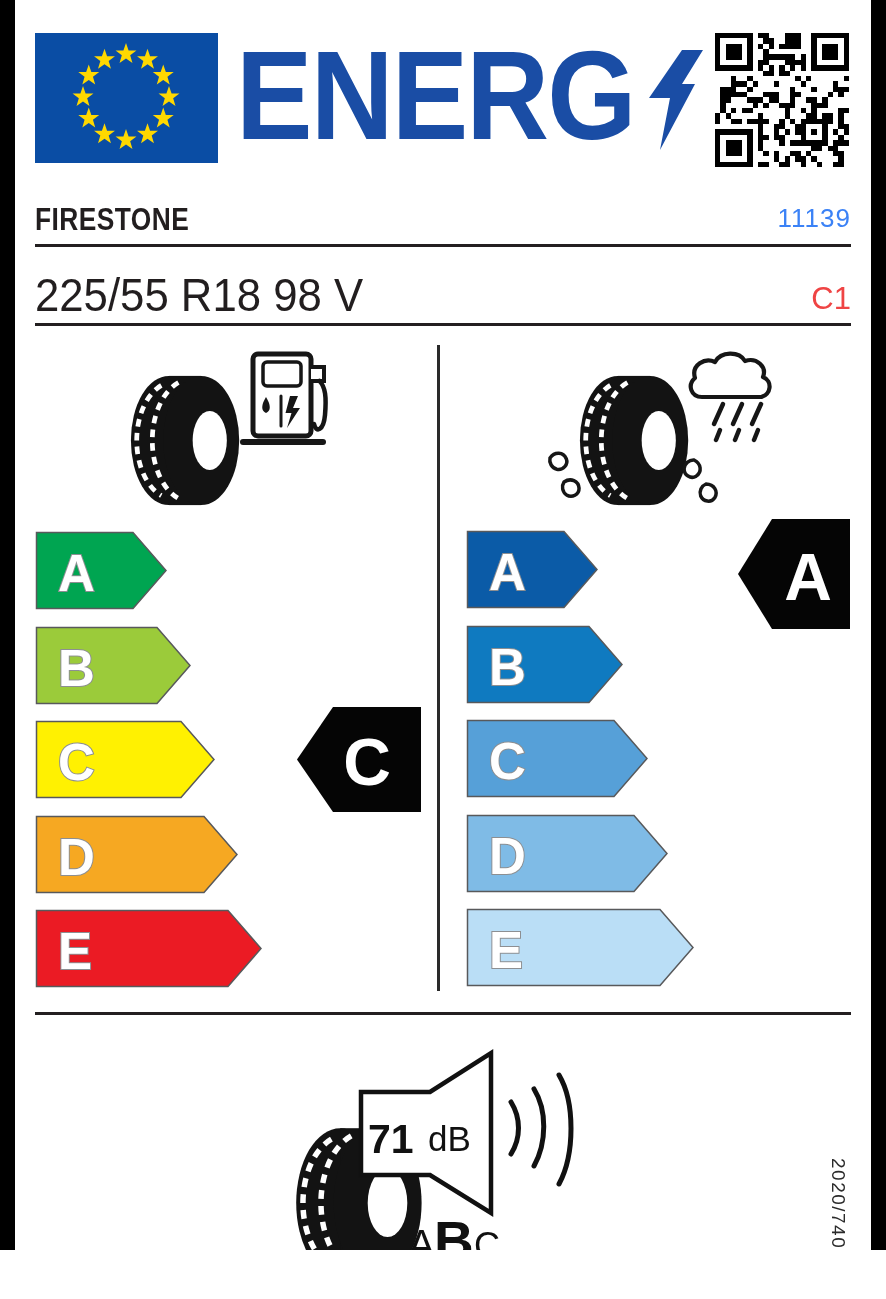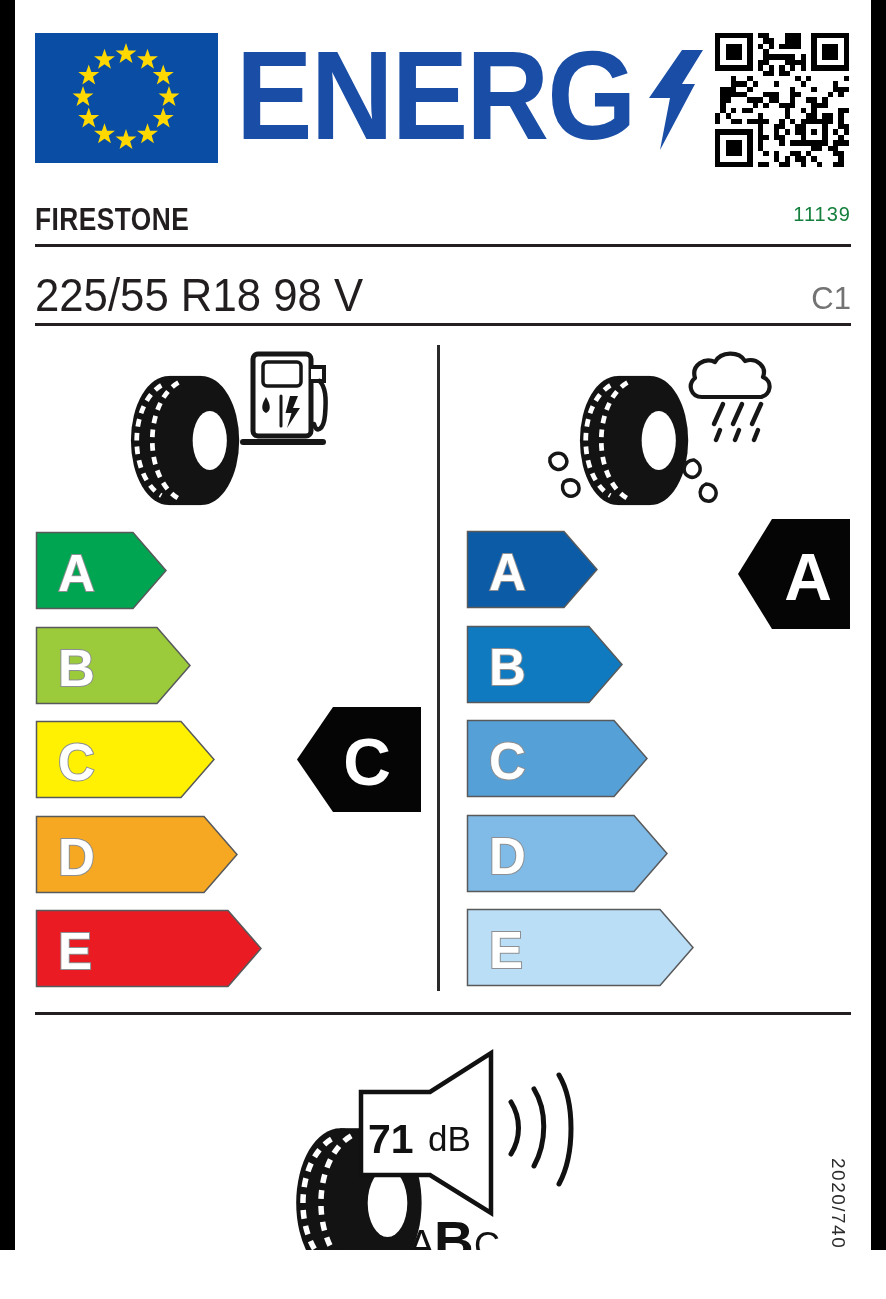--- a/index.html
+++ b/index.html
@@ -14,24 +14,24 @@
   .energ{
     position:absolute;left:236px;top:38px;font-size:126px;line-height:116px;
     font-weight:bold;color:#1a4da5;letter-spacing:-2px;
     transform:scaleX(.91);transform-origin:left top;white-space:nowrap;
   }
   .bolt{position:absolute;left:649px;top:50px;width:54px;height:100px;}
   .qr{position:absolute;left:712px;top:33px;width:140px;height:134px;}
 
   .brand{position:absolute;left:35px;top:202px;font-size:31px;font-weight:bold;
     transform:scaleX(.85);transform-origin:left top;letter-spacing:.5px;color:#221e1f;}
-  .article{position:absolute;right:35px;top:203px;font-size:20px;letter-spacing:1px;color:#15803d;}
+  .article{position:absolute;right:35px;top:203px;font-size:26px;letter-spacing:1px;color:#3b82f6;}
   .sizeTxt{position:absolute;left:35px;top:267px;font-size:47px;
     transform:scaleX(.93);transform-origin:left top;color:#221e1f;}
-  .classTxt{position:absolute;right:35px;top:281px;font-size:31px;color:#737373;}
+  .classTxt{position:absolute;right:35px;top:281px;font-size:31px;color:#ef4444;}
 
   .hline{position:absolute;left:35px;width:816px;height:3px;background:#231f20;}
   .hr1{top:244px;} .hr2{top:323px;} .hr3{top:1012px;}
   .vdivider{position:absolute;left:437px;top:345px;width:3px;height:646px;background:#2a2a2a;}
 
   .icon-fuel{position:absolute;left:115px;top:346px;width:235px;height:170px;}
   .icon-wet{position:absolute;left:528px;top:340px;width:280px;height:172px;}
   .icon-noise{position:absolute;left:278px;top:1042px;width:332px;height:257px;}
 
   .scale{position:absolute;width:240px;height:460px;}

